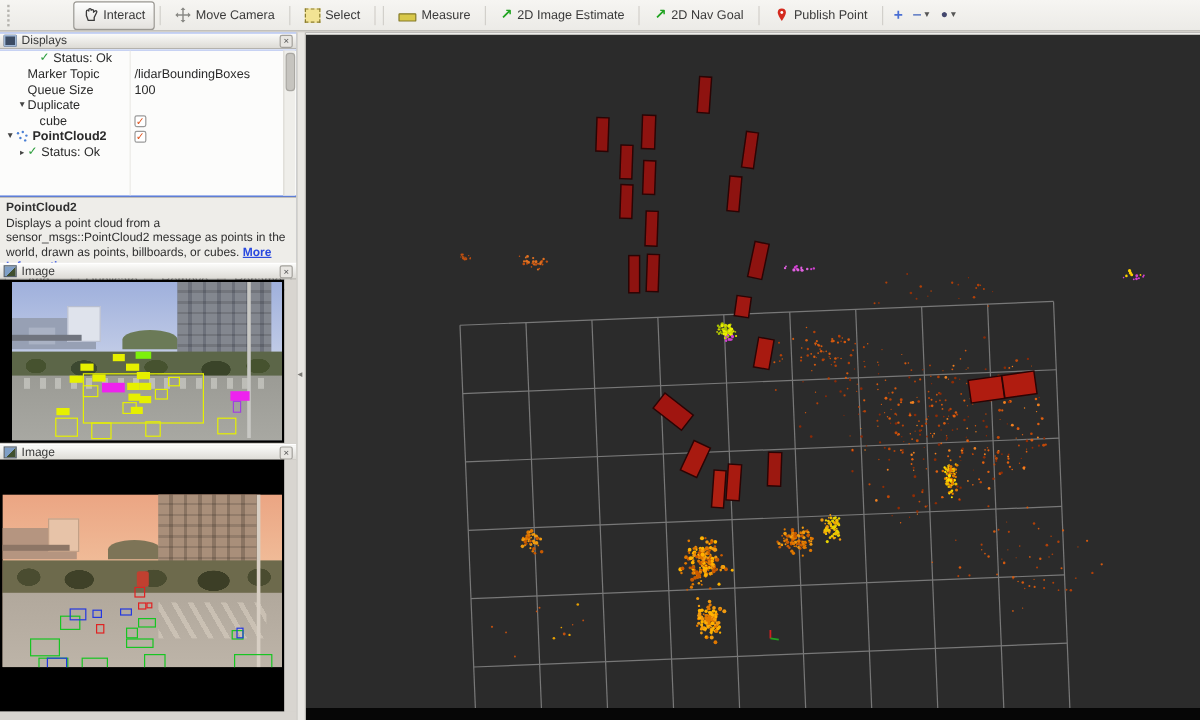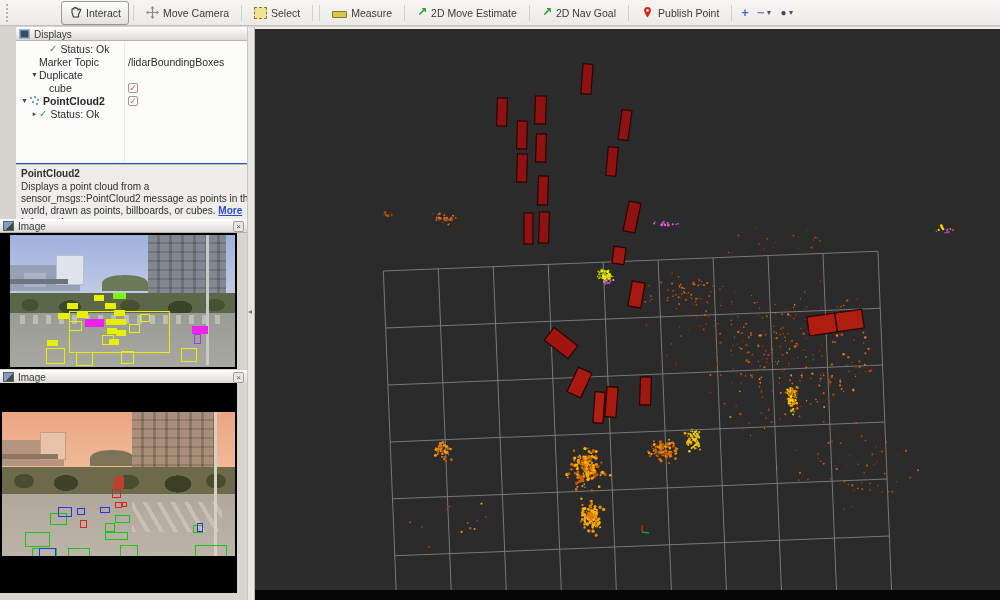--- a/index.html
+++ b/index.html
@@ -97,21 +97,21 @@
       </div>
       <div class="tool-sep"></div>
       <div class="tool-sep"></div>
       <div class="tool-btn">
         <span class="ti-measure"></span>
         <span>Measure</span>
       </div>
       <div class="tool-sep"></div>
       <div class="tool-btn">
         <span class="ti-arrow">↗</span>
-        <span>2D Move Estimate</span>
+        <span>2D Image Estimate</span>
       </div>
       <div class="tool-sep"></div>
       <div class="tool-btn">
         <span class="ti-arrow">↗</span>
         <span>2D Nav Goal</span>
       </div>
       <div class="tool-sep"></div>
       <div class="tool-btn">
         <span class="ticon">
           <svg width="13" height="13" viewBox="0 0 13 13">
@@ -131,40 +131,46 @@
         <span class="ti-minus">−</span>
         <span class="dd">▼</span>
       </div>
       <div style="display: flex; align-items: center;">
         <span class="ti-dot">●</span>
         <span class="dd">▼</span>
       </div>
     </div>
 </div>
 
-<div style="position:absolute;left:0;top:27px;width:247px;height:191px;background:#1d4ed8;margin-left:16px;">
+<div style="position:absolute;left:0;top:27px;width:247px;height:191px;background:#1d4ed8;">
   <div class="panel-title" style="top:0;">
     <span class="pt-icon display-glyph"></span>
     <span class="pt-label">Displays</span>
     <span class="pt-close">×</span>
   </div>
   <div style="position:absolute;left:0;top:14px;width:247px;height:1px;background:#fff;"></div>
   <div class="tree" id="tree" style="top:15px;height:121px;">
     <div class="colsep" style="height:121px;"></div>
   <div class="tree-row">
         <span style="width:24px;flex:0 0 auto;"></span>
         <span class="tw"></span>
         <span class="statusok">✓</span>
         <span class="lbl">Status: Ok</span>
       </div>
       <div class="tree-row">
         <span style="width:14px;flex:0 0 auto;"></span>
         <span class="tw"></span>
         <span class="lbl">Marker Topic</span>
         <span class="val">/lidarBoundingBoxes</span>
+      </div>
+      <div class="tree-row">
+        <span style="width:14px;flex:0 0 auto;"></span>
+        <span class="tw"></span>
+        <span class="lbl">Queue Size</span>
+        <span class="val">100</span>
       </div>
       <div class="tree-row">
         <span style="width:14px;flex:0 0 auto;"></span>
         <span class="tw">▼</span>
         <span class="lbl">Duplicate</span>
       </div>
       <div class="tree-row">
         <span style="width:24px;flex:0 0 auto;"></span>
         <span class="tw"></span>
         <span class="lbl">cube</span>

